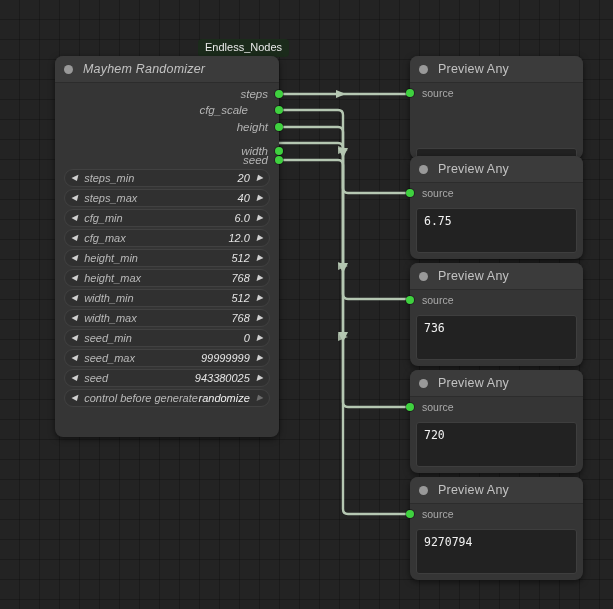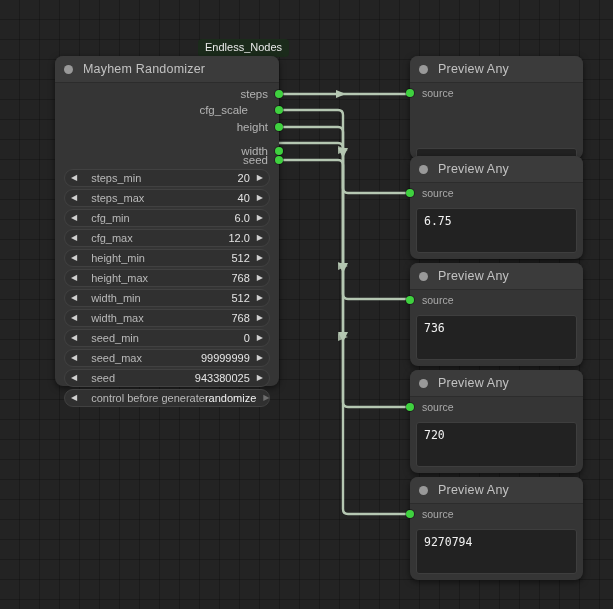--- a/index.html
+++ b/index.html
@@ -130,21 +130,21 @@
   .w-arrow {
     font-size: 8px;
     color: #cfcfcf;
     line-height: 1;
     flex: 0 0 auto;
   }
   .w-arrow.dim { color: #6d6d6d; }
   .w-name {
     color: #b9b9b9;
     font-size: 11px;
-    margin-left: 14px;
+    margin-left: 7px;
     white-space: nowrap;
   }
   .w-value {
     color: #e4e4e4;
     font-size: 11px;
     margin-left: auto;
     margin-right: 7px;
     white-space: nowrap;
     text-align: center;
   }
@@ -193,21 +193,21 @@
     </g>
     <g fill="#b5c7b2">
       <polygon points="338,148 348,148 343,158"></polygon>
       <polygon points="338,263 348,263 343,273"></polygon>
       <polygon points="338,332 348,332 343,342"></polygon>
     </g>
   </svg>
 
   <div class="title-badge" style="left:198px; top:39px;">Endless_Nodes</div>
 
-  <div class="node" id="randomizer-node" style="left:55px; top:56px; width:224px; height:330px;">
+  <div class="node" id="randomizer-node" style="left:55px; top:56px; width:224px; height:381px;font-style:italic;">
 
     <div class="node-header">
       <span class="collapse-dot"></span>
       <span class="node-title">Mayhem Randomizer</span>
     </div>
 
     <div class="slot-out" style="top:28px; width:224px;">
       <span class="slot-label">steps</span>
       <span class="slot-dot"></span>
     </div>

